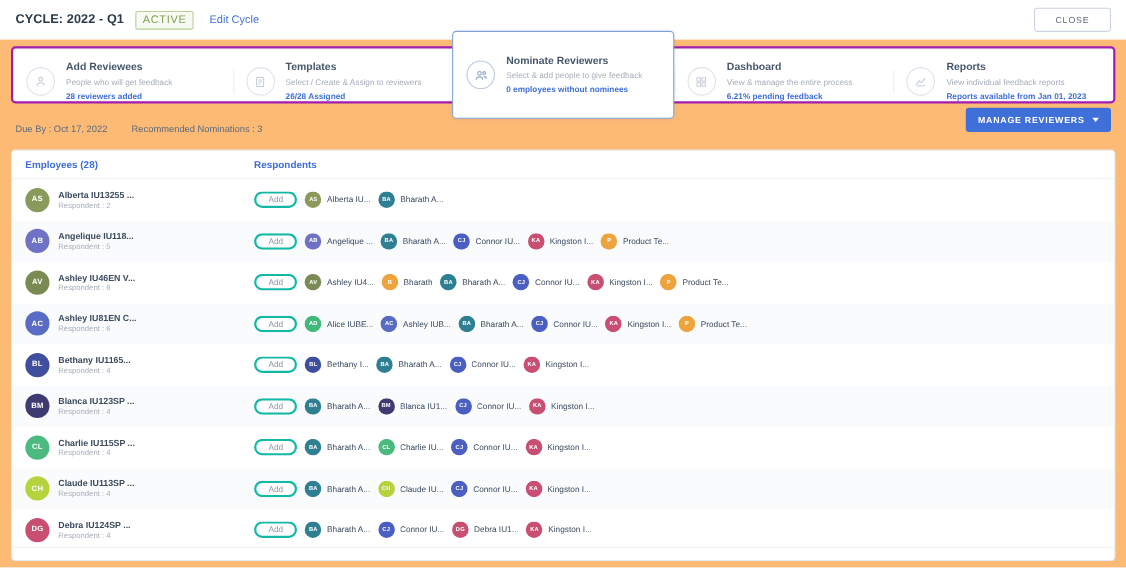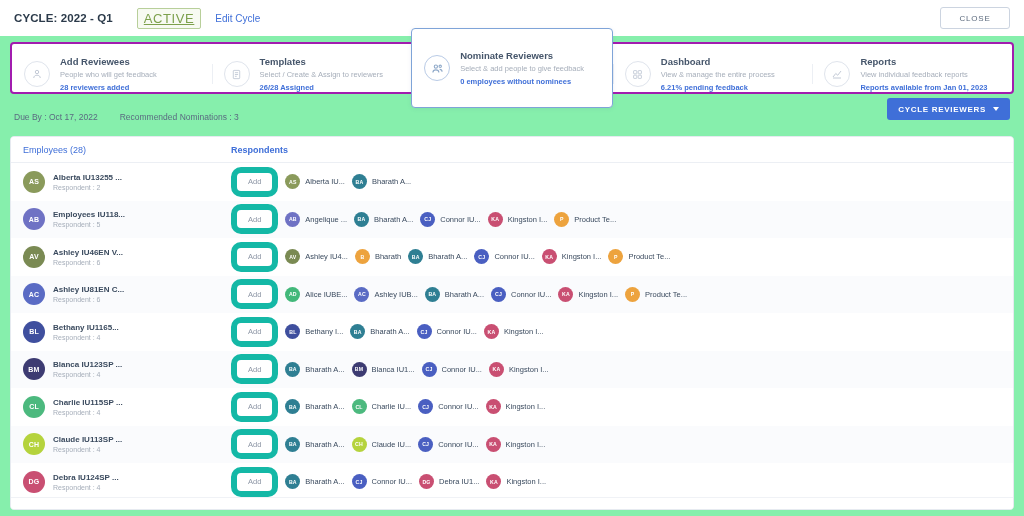--- a/index.html
+++ b/index.html
@@ -2,40 +2,39 @@
 <html><head>
 <meta charset="utf-8">
 <style>
   * { box-sizing: border-box; margin: 0; padding: 0; }
   html, body {
     width: 1024px; height: 516px;
     background: #f3f5f9;
     font-family: "Liberation Sans", sans-serif;
     overflow: hidden;
   }
-  .page { width: 1024px; height: 516px; position: relative; background: #86efac; }
+  .page { width: 1024px; height: 516px; position: relative; background: #fdba74; }
 
   
   .topbar {
     height: 36px; background: #ffffff;
     display: flex; align-items: center;
     padding: 0 14px; position: relative;
   }
   .cycle-title {
     font-size: 11.5px; font-weight: bold; color: #2b3a4a;
     letter-spacing: .1px;
   }
   .badge-active {
-    margin-left: 24px;
+    margin-left: 10px;
     border: 1px solid #b8cf9a;
     color: #7ca04c;
-    font-size: 13px; letter-spacing: .6px;
+    font-size: 10px; letter-spacing: .6px;
     padding: 2px 6px 2px 6px; border-radius: 2px;
     background: #f7faf2;
-    text-decoration: underline;
   }
   .edit-cycle {
     margin-left: 14px; font-size: 10px; color: #3f6fd8; font-weight: normal;
     cursor: pointer;
   }
   .close-btn {
     position: absolute; right: 14px; top: 7px;
     width: 70px; height: 22px;
     border: 1px solid #ccd4e0; border-radius: 3px; background: #fff;
     font-size: 8px; letter-spacing: .8px; color: #5d6b7e;
@@ -95,43 +94,43 @@
   
   .table-card {
     margin: 6px 10px 0 10px; background: #fff;
     border: 1px solid #e6eaf0; border-radius: 4px;
     height: 374px; overflow: hidden; position: relative;
   }
   .thead {
     display: flex; height: 26px; align-items: center;
     border-bottom: 1px solid #eceff4; background: #fff;
   }
-  .th-emp { width: 208px; padding-left: 12px; font-size: 9px; color: #3f6fd8; font-weight: normal; }
+  .th-emp { width: 208px; padding-left: 12px; font-size: 9px; color: #3f6fd8; font-weight: bold; }
   .th-resp { padding-left: 12px; font-size: 9px; color: #3f6fd8; font-weight: bold; }
   .tbody { height: 346px; overflow: hidden; }
   .row { display: flex; min-height: 37.5px; align-items: center; }
   .row:nth-child(odd) { background: #ffffff; }
   .row:nth-child(even) { background: #fafbfd; }
   .cell-emp {
     width: 208px; display: flex; align-items: center;
     padding-left: 12px; flex: 0 0 208px;
   }
   .avatar {
     width: 22px; height: 22px; border-radius: 50%;
     display: flex; align-items: center; justify-content: center;
     color: #fff; font-size: 7px; font-weight: bold; flex: 0 0 22px;
     margin-right: 8px; letter-spacing: .2px;
   }
   .emp-text { min-width: 0; }
   .emp-name { font-size: 8px; color: #3a4a5e; font-weight: bold; white-space: nowrap; overflow: hidden; text-overflow: ellipsis; max-width: 150px; }
   .emp-sub { font-size: 7px; color: #a6aeba; margin-top: 2px; }
   .cell-resp { display: flex; align-items: center; gap: 7px; padding-left: 12px; flex: 1 1 auto; overflow: hidden; }
   .add-btn {
-    border: 6px solid #14b8a6; border-radius: 10px; background: #fff;
-    height: 30px; padding: 0 11px;
+    border: 2px solid #14b8a6; border-radius: 10px; background: #fff;
+    height: 15px; padding: 0 11px;
     display: flex; align-items: center; justify-content: center;
     font-size: 7.5px; color: #8d96a5; cursor: pointer; flex: 0 0 auto;
   }
   .chip {
     display: flex; align-items: center; gap: 5px; flex: 0 0 auto;
     max-width: 78px; cursor: pointer;
   }
   .chip .avatar { width: 15px; height: 15px; flex: 0 0 15px; font-size: 5.2px; margin-right: 0; }
   .chip-name { font-size: 7.5px; color: #3a4a5e; white-space: nowrap; overflow: hidden; text-overflow: ellipsis; }
   .scroll-fade { position: absolute; left: 0; right: 0; bottom: 0; height: 12px; background: #fff; border-top: 1px solid #f0f2f6; }
@@ -219,21 +218,21 @@
             <div class="step-meta">Reports available from Jan 01, 2023</div>
           </div>
         </div>
       </div>
   </div>
 
   <div class="metarow">
     <span class="meta-item">Due By : Oct 17, 2022</span>
     <span class="meta-item">Recommended Nominations : 3</span>
     <div class="manage-btn">
-      <span>CYCLE REVIEWERS</span>
+      <span>MANAGE REVIEWERS</span>
       <span class="chev"></span>
     </div>
   </div>
 
   <div class="table-card">
     <div class="thead">
       <div class="th-emp">Employees (28)</div>
       <div class="th-resp">Respondents</div>
     </div>
     <div class="tbody" id="tbody">
@@ -262,21 +261,21 @@
               <span class="chip-name">Bharath A...</span>
             </div>
           </div>
         </div>
         <div class="row">
           <div class="cell-emp">
             <span class="avatar" style="background:#6f72c4">
               <span>AB</span>
             </span>
             <div class="emp-text">
-              <div class="emp-name">Employees IU118...</div>
+              <div class="emp-name">Angelique IU118...</div>
               <div class="emp-sub">Respondent : 5</div>
             </div>
           </div>
           <div class="cell-resp">
             <div class="add-btn">Add</div>
             <div class="chip">
               <span class="avatar" style="background:#6f72c4">
                 <span>AB</span>
               </span>
               <span class="chip-name">Angelique ...</span>

